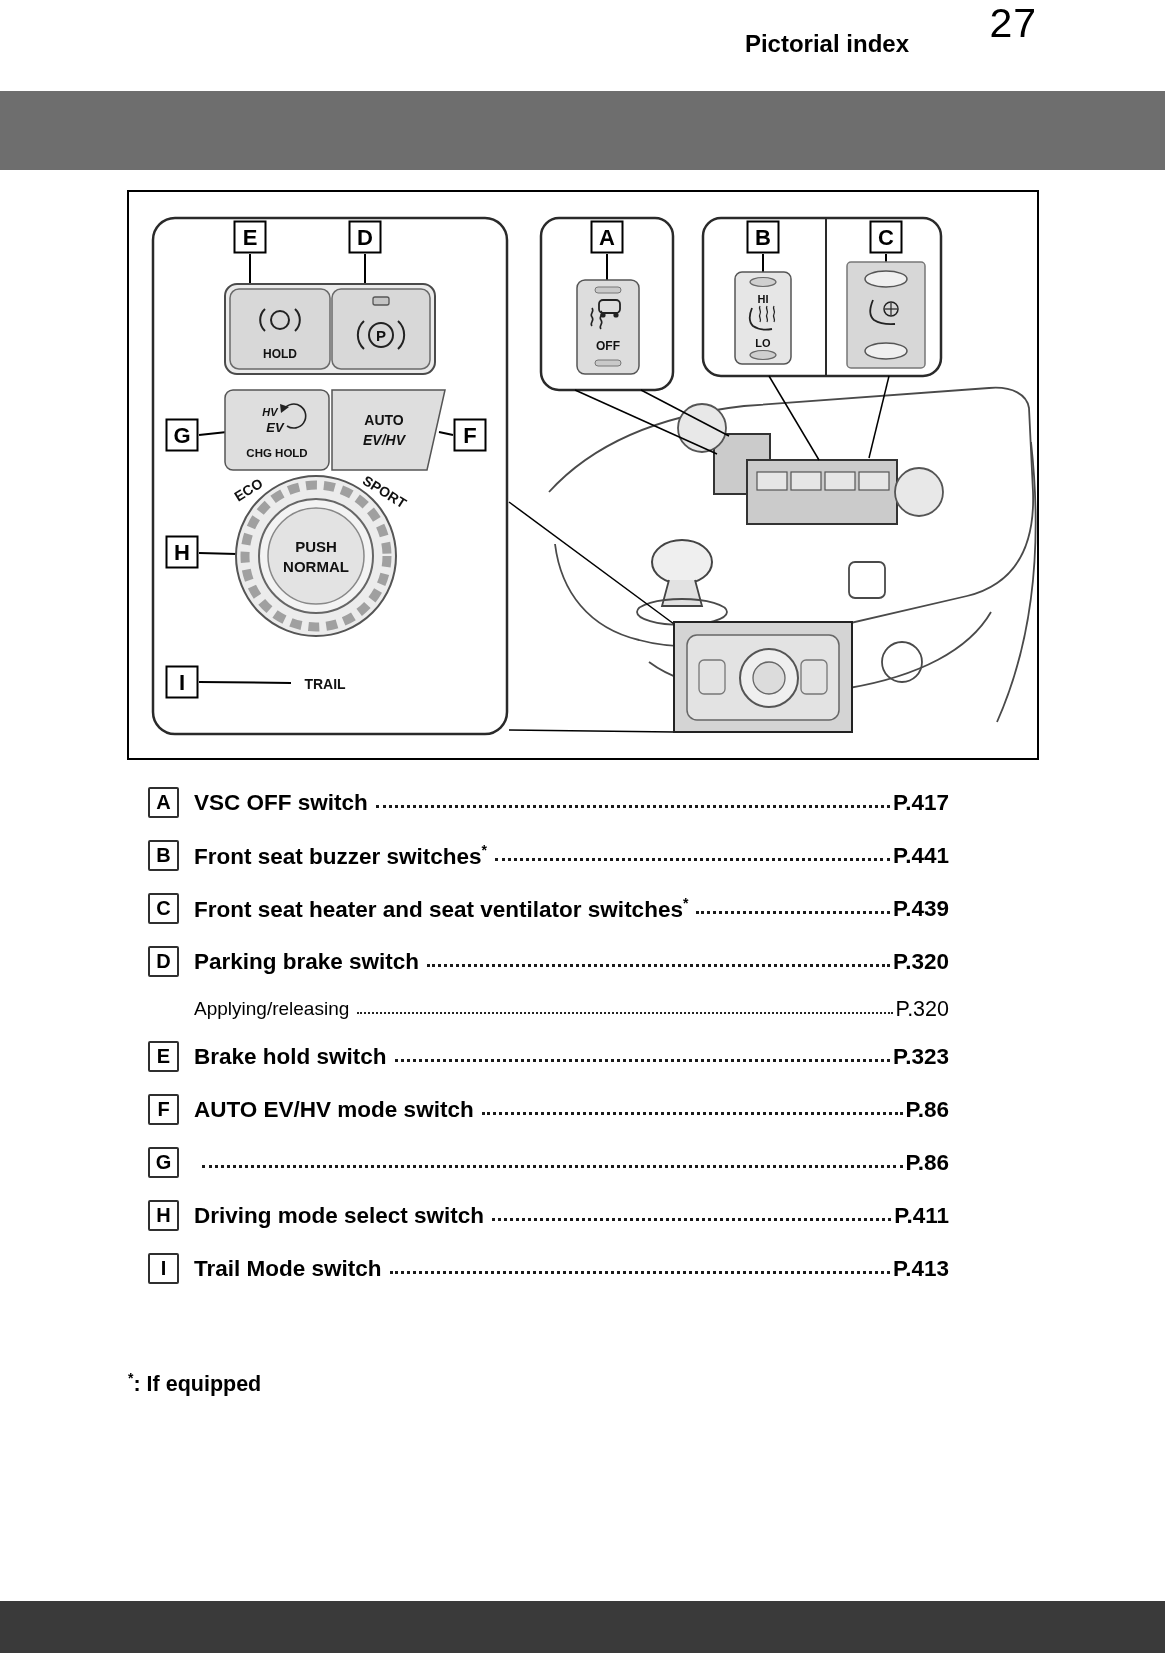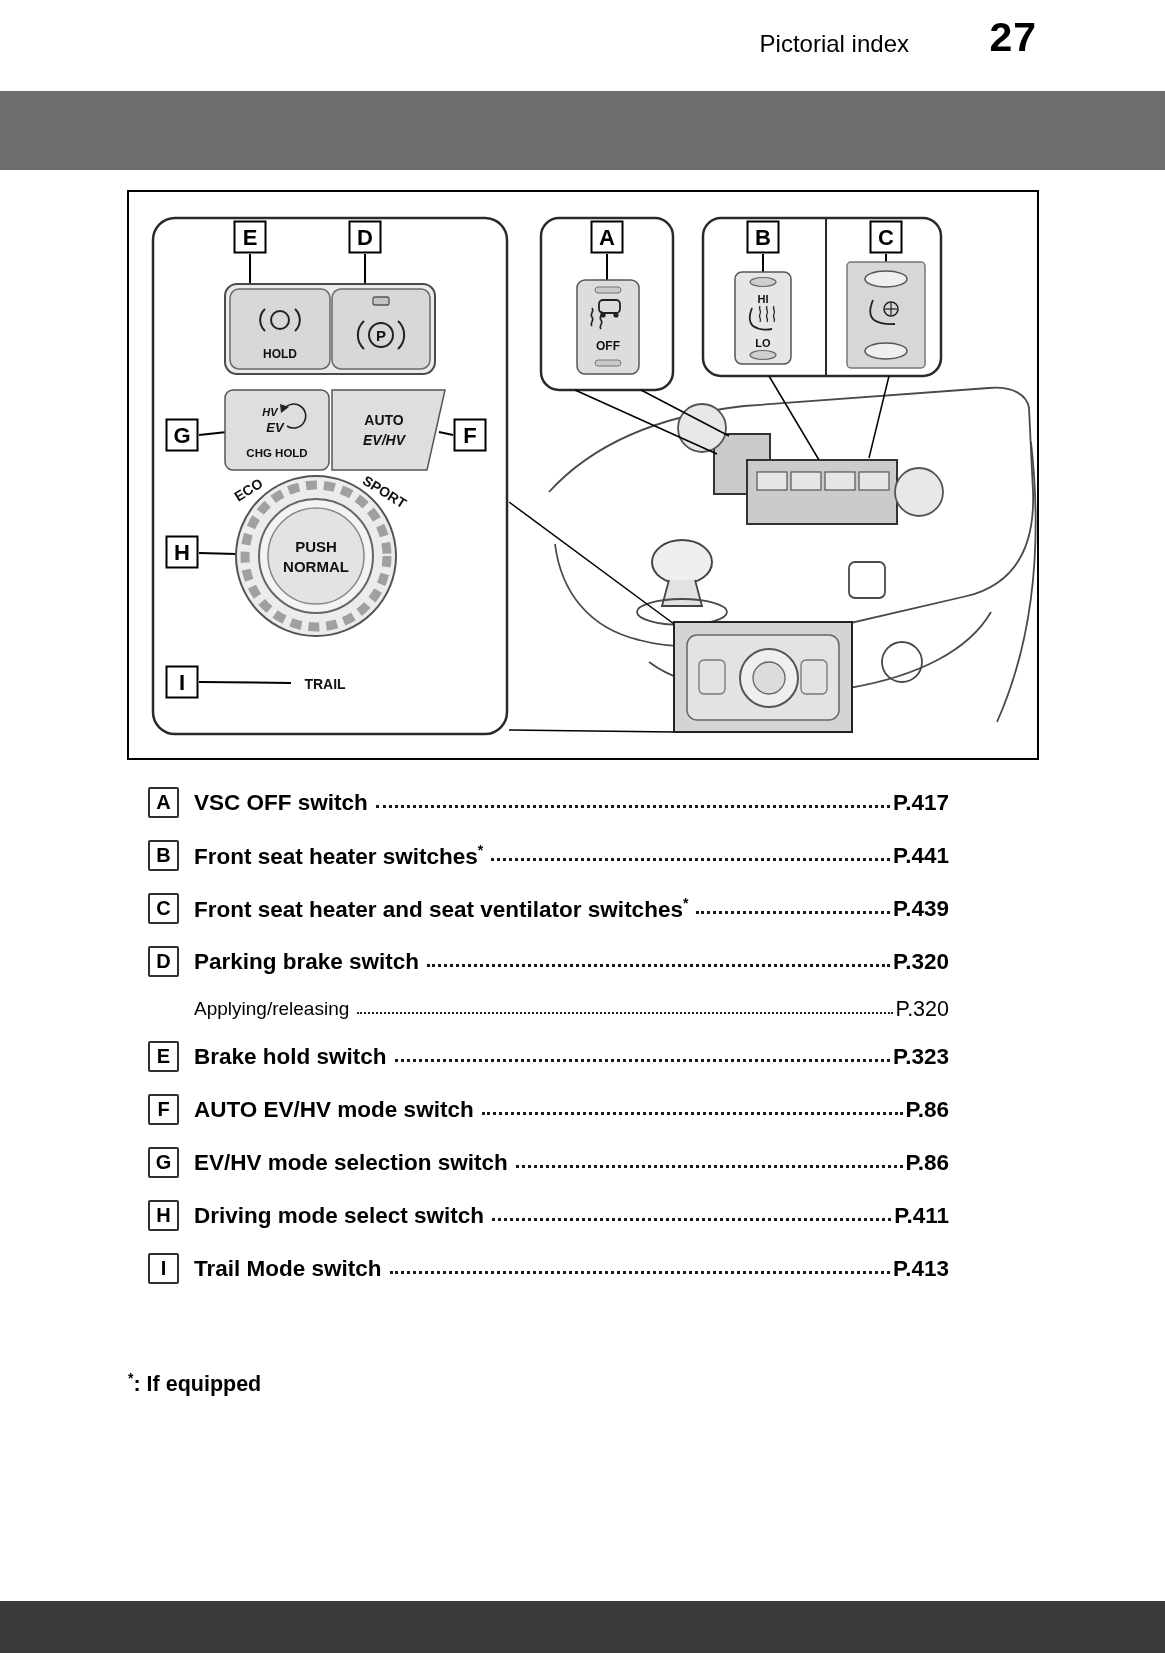--- a/index.html
+++ b/index.html
@@ -8,25 +8,25 @@
     position:relative;
     background:#ffffff;
     font-family:"Liberation Sans", sans-serif;
     color:#000;
     overflow:hidden;
   }
 
   
   .section-title {
     position:absolute; top:30px; right:256px;
-    font-size:24px; font-weight:normal;text-align:right;
+    font-size:24px; font-weight:bold;text-align:right;
   }
   .page-number {
-    position:absolute; top:14px; right:128px;
-    font-size:41px; font-weight:bold; letter-spacing:1px;
+    position:absolute; top:0; right:128px;
+    font-size:41px; font-weight:normal; letter-spacing:1px;
   }
   .top-band {
     position:absolute; top:91px; left:0; width:100%; height:79px;
     background:#6e6e6e;
   }
   .bottom-band {
     position:absolute; top:1601px; left:0; width:100%; height:52px;
     background:#3a3a3a;
   }
 
@@ -256,21 +256,21 @@
 
   <div class="entry">
     <span class="lbox">A</span>
     <span class="etitle"><span>VSC OFF switch</span></span>
     <span class="leader"></span>
     <span class="epage">P.417</span>
   </div>
 
   <div class="entry">
     <span class="lbox">B</span>
-    <span class="etitle"><span>Front seat heater switches</span><sup>*</sup></span>
+    <span class="etitle"><span>Front seat buzzer switches</span><sup>*</sup></span>
     <span class="leader"></span>
     <span class="epage">P.441</span>
   </div>
 
   <div class="entry">
     <span class="lbox">C</span>
     <span class="etitle"><span>Front seat heater and seat ventilator switches</span><sup>*</sup></span>
     <span class="leader"></span>
     <span class="epage">P.439</span>
   </div>
@@ -299,21 +299,20 @@
 
   <div class="entry">
     <span class="lbox">F</span>
     <span class="etitle"><span>AUTO EV/HV mode switch</span></span>
     <span class="leader"></span>
     <span class="epage">P.86</span>
   </div>
 
   <div class="entry">
     <span class="lbox">G</span>
-    <span class="etitle"><span>EV/HV mode selection switch</span></span>
     <span class="leader"></span>
     <span class="epage">P.86</span>
   </div>
 
   <div class="entry">
     <span class="lbox">H</span>
     <span class="etitle"><span>Driving mode select switch</span></span>
     <span class="leader"></span>
     <span class="epage">P.411</span>
   </div>

